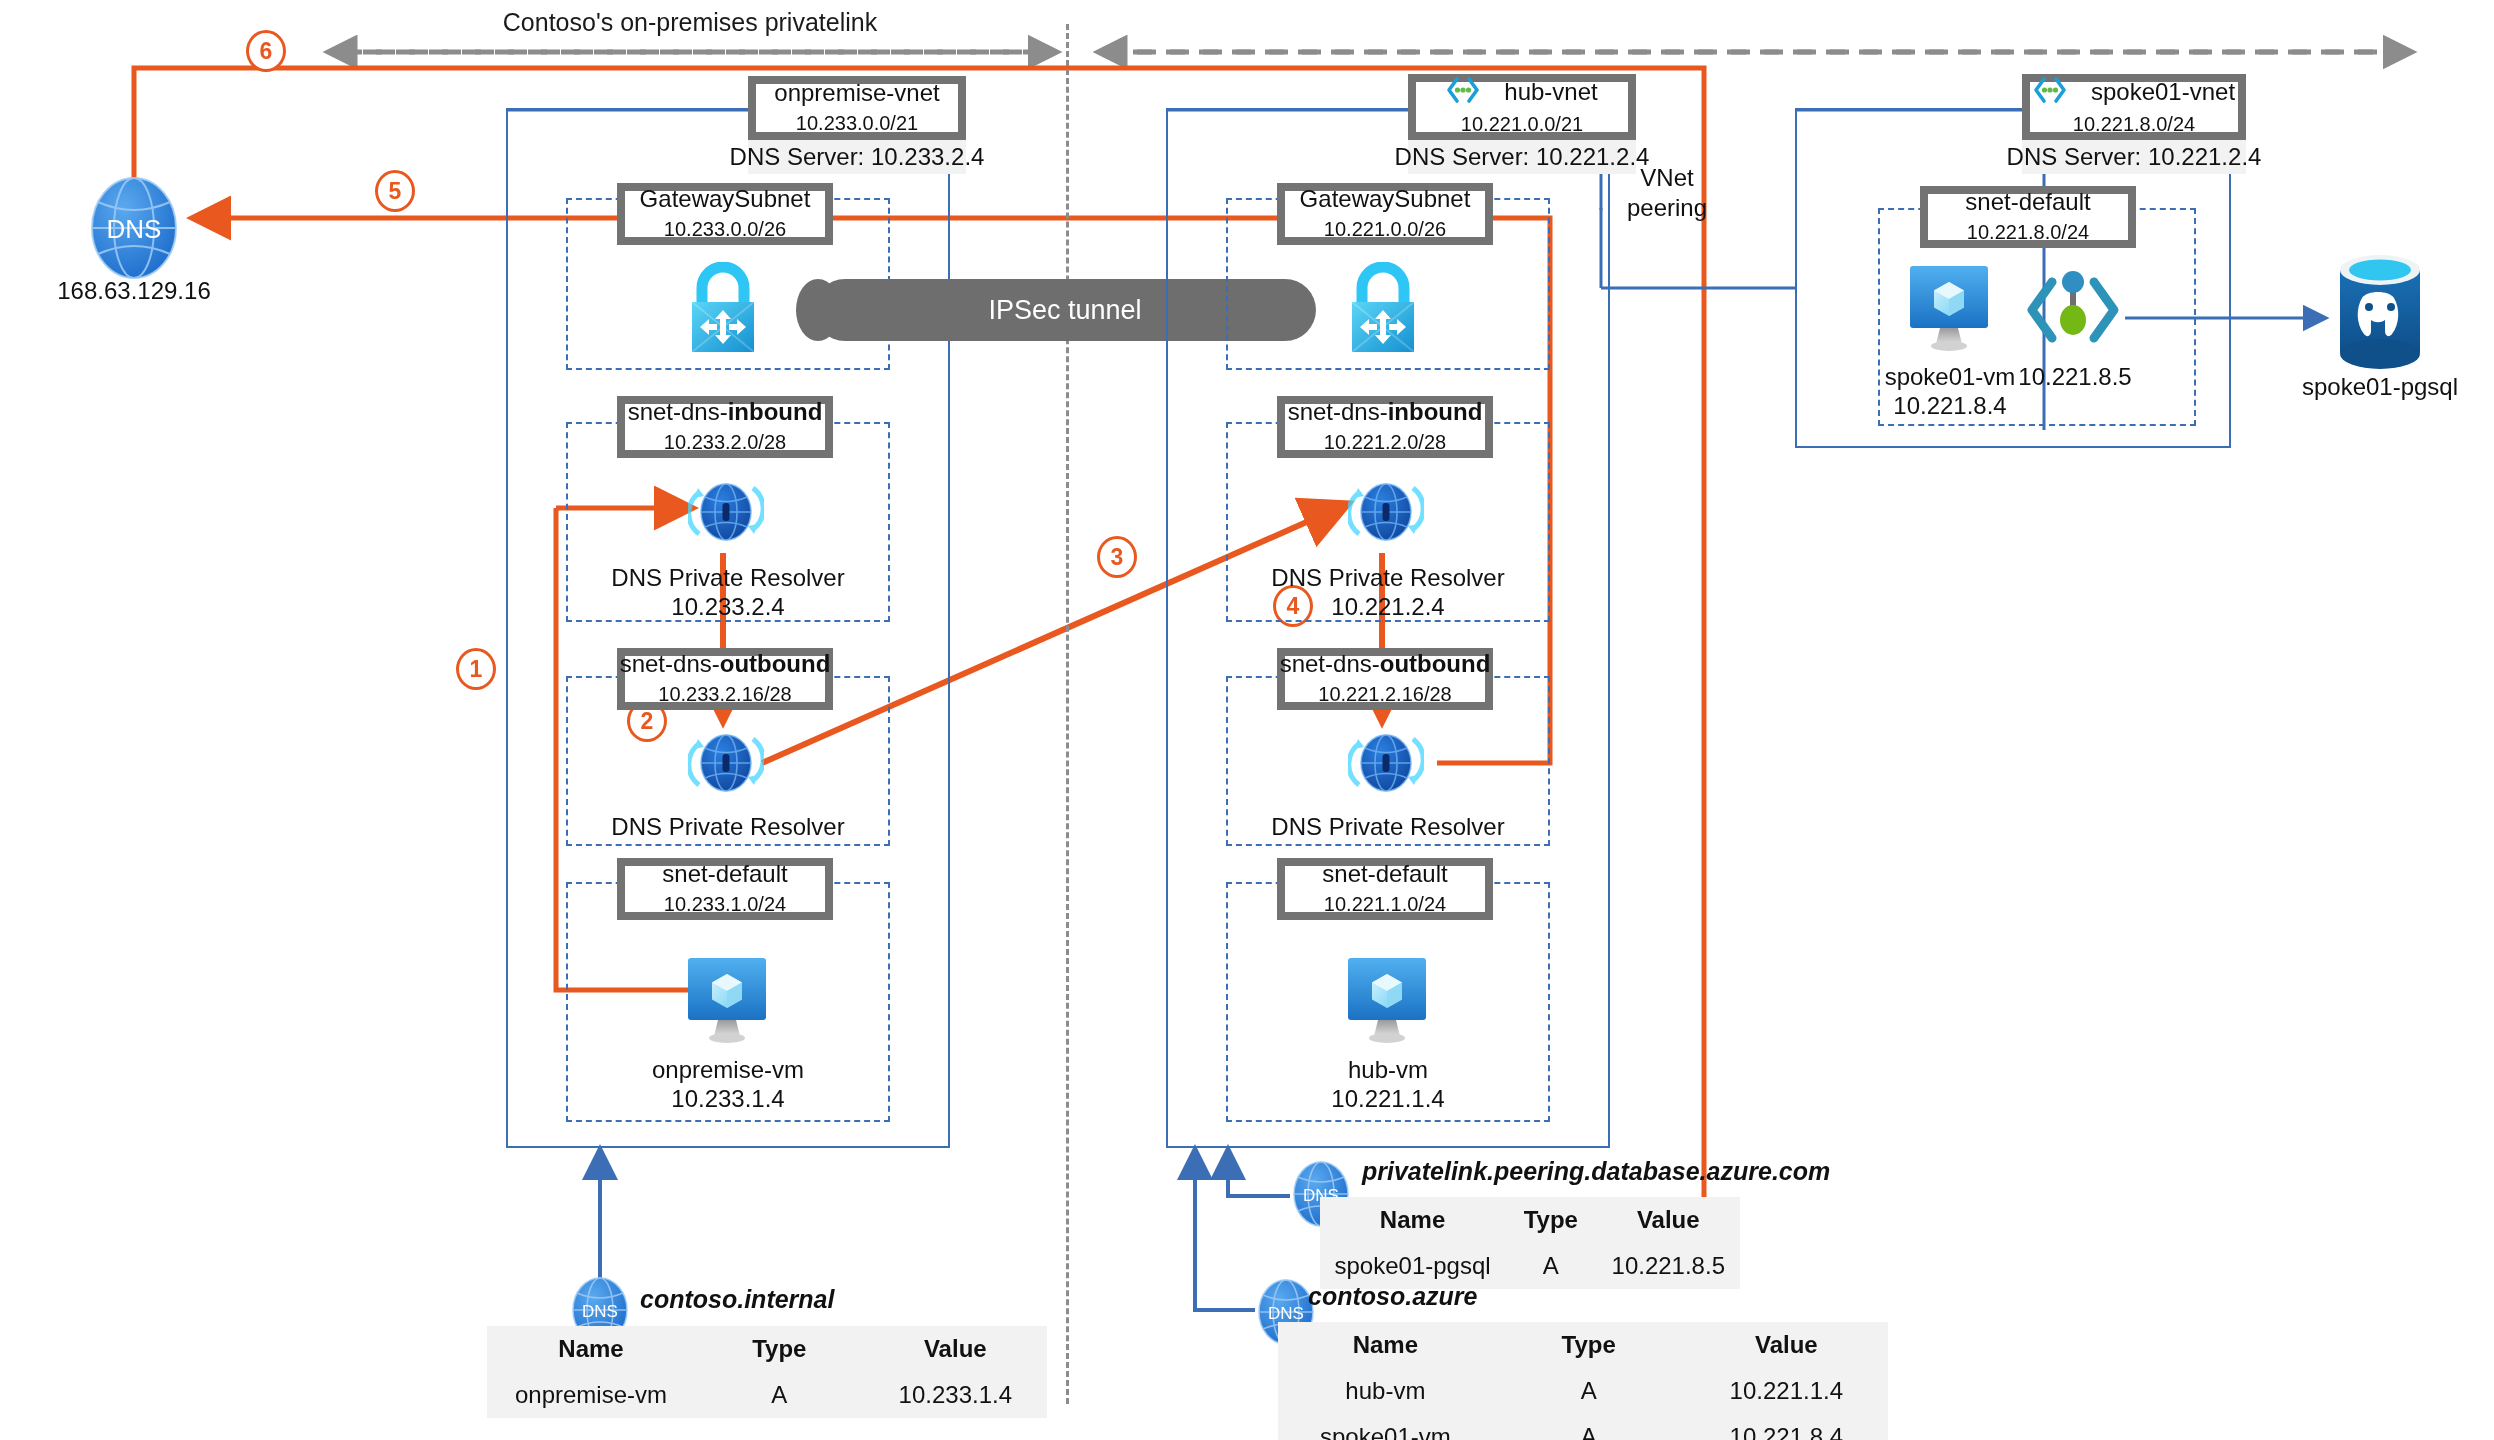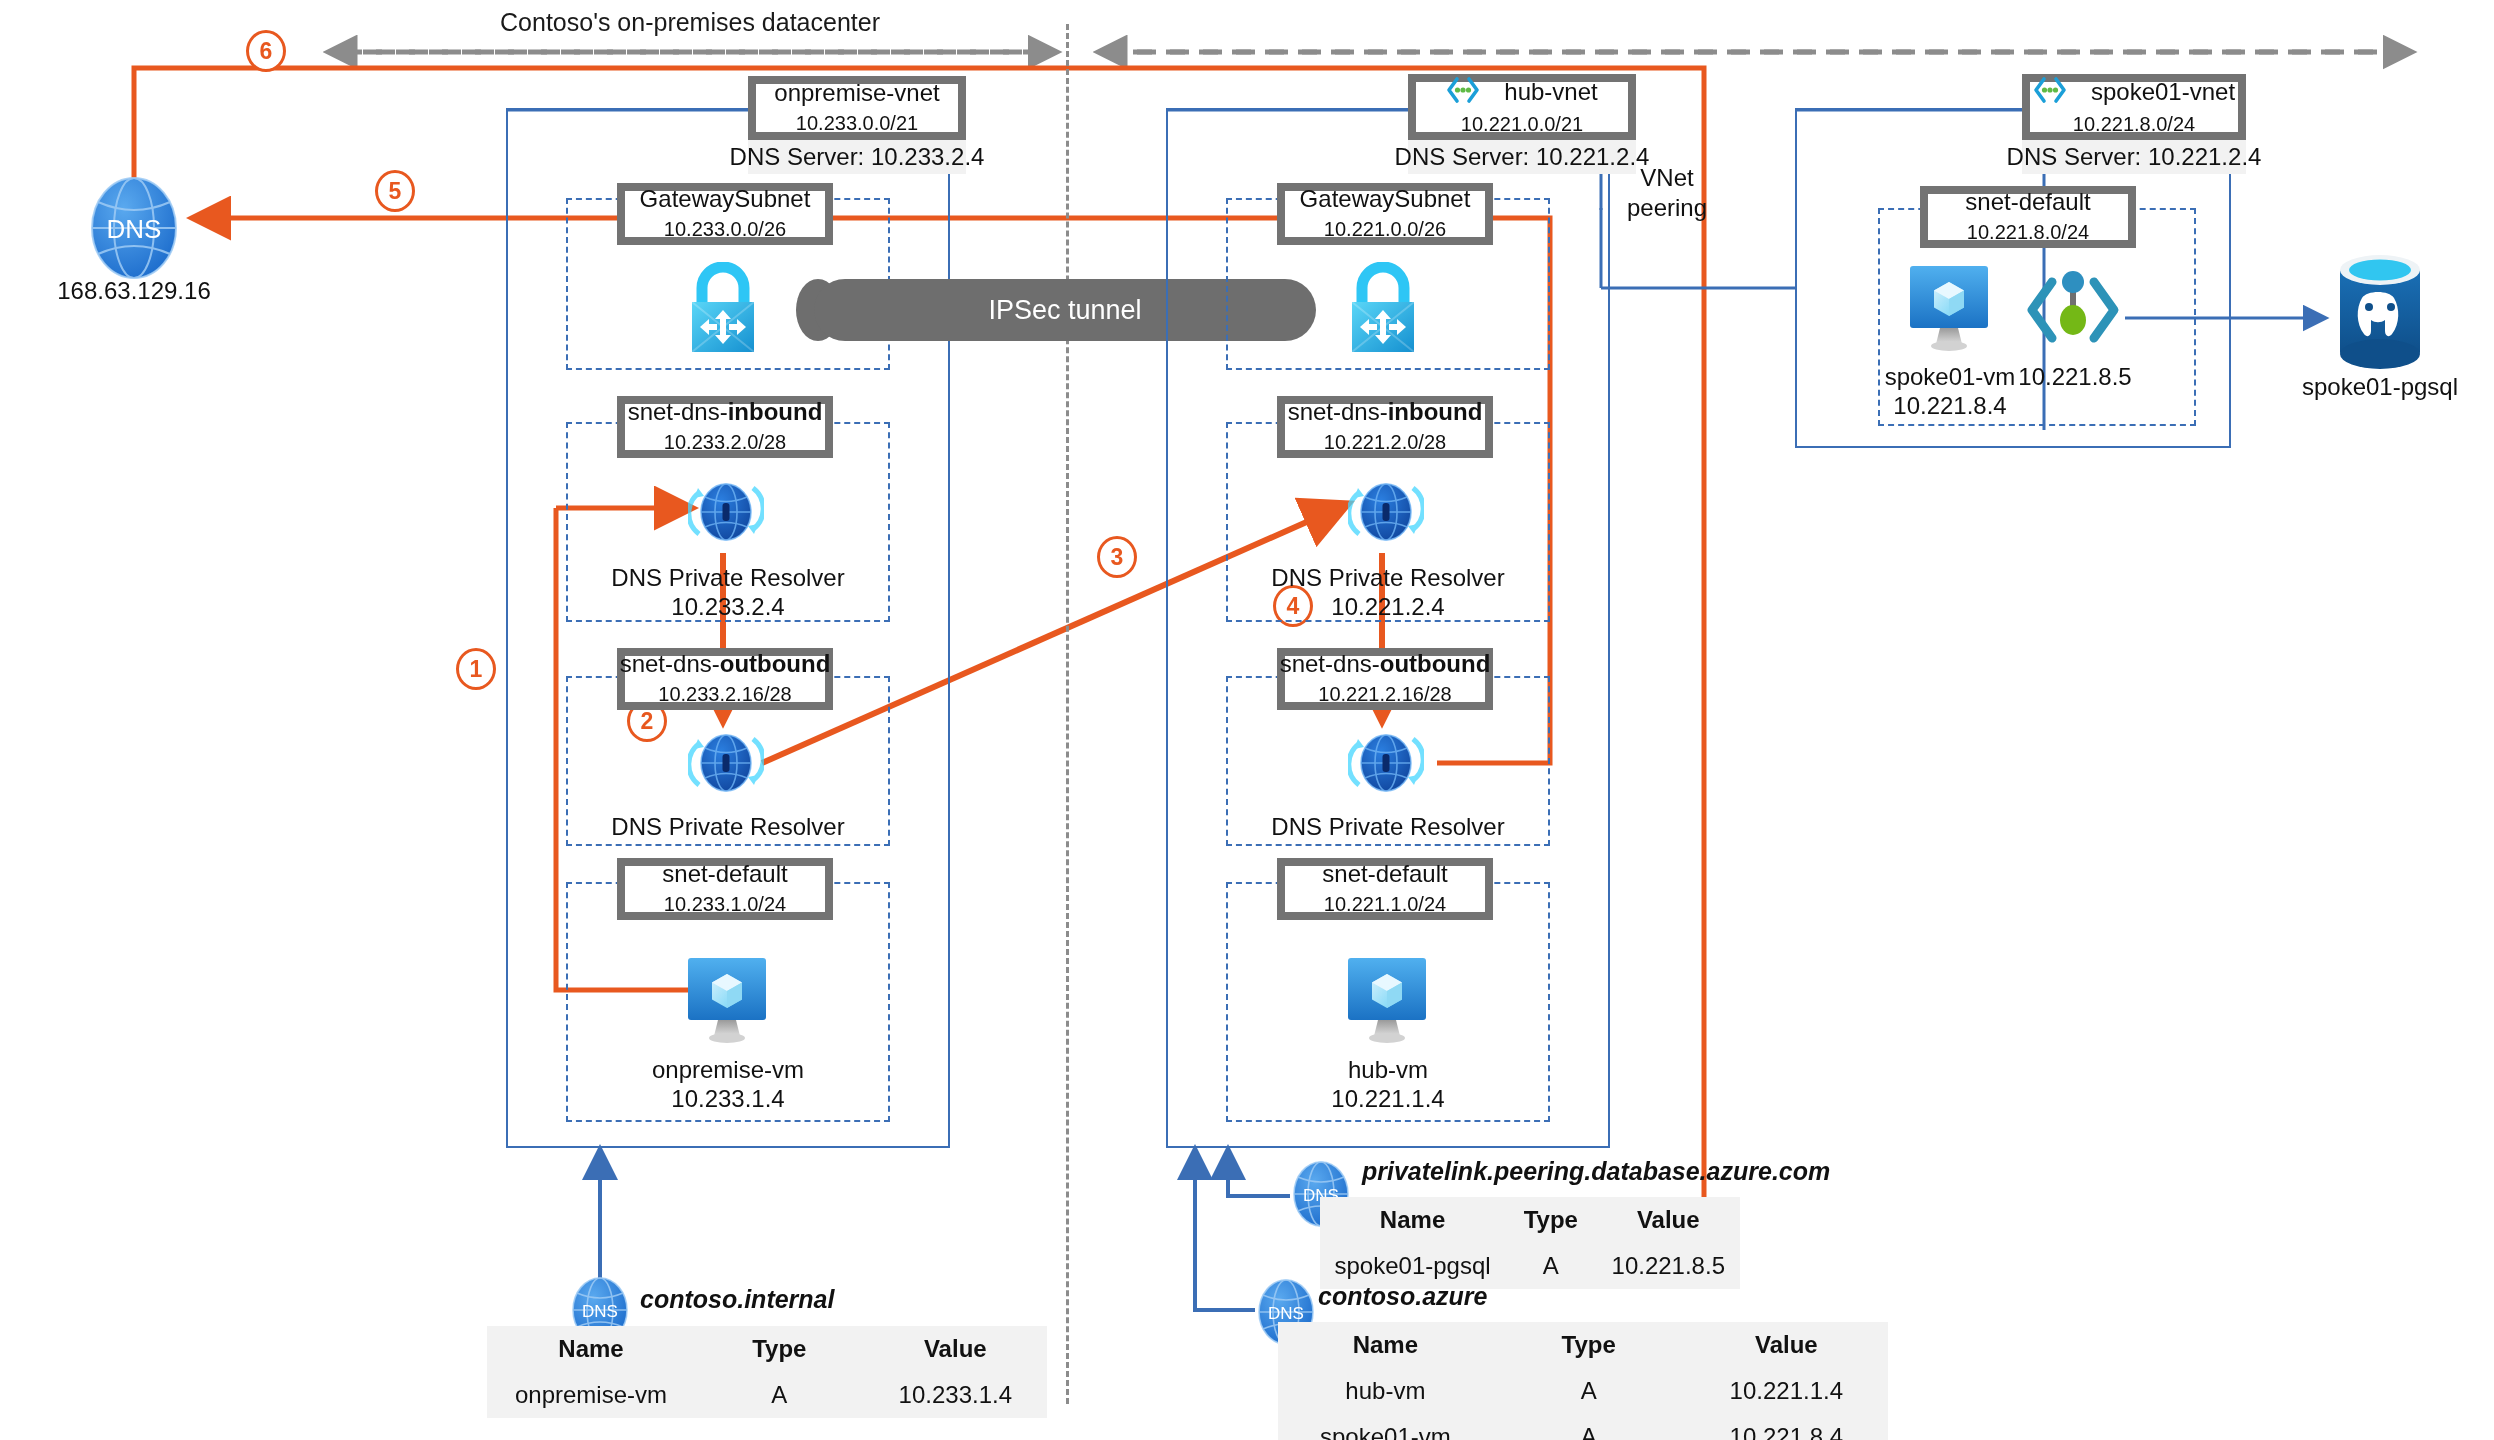--- a/index.html
+++ b/index.html
@@ -191,21 +191,21 @@
 
     <g stroke="#3b6eb5" stroke-width="4" fill="none">
       <path d="M1290,1196 L1228,1196 L1228,1150" marker-end="url(#arrBlue)"></path>
     </g>
 
     <g stroke="#3b6eb5" stroke-width="4" fill="none">
       <path d="M1255,1310 L1195,1310 L1195,1150" marker-end="url(#arrBlue)"></path>
     </g>
   </svg>
 
-  <div class="abs zone-title" style="left:430px;top:8px;width:520px;">Contoso's on-premises datacenter</div>
+  <div class="abs zone-title" style="left:430px;top:8px;width:520px;">Contoso's on-premises privatelink</div>
 
   <div class="abs divider" style="left:1066px;top:24px;"></div>
 
   <div class="abs step" style="left:246px;top:30px;">6</div>
   <div class="abs step" style="left:375px;top:170px;">5</div>
   <div class="abs step" style="left:456px;top:648px;">1</div>
   <div class="abs step" style="left:627px;top:700px;">2</div>
   <div class="abs step" style="left:1097px;top:536px;">3</div>
   <div class="abs step" style="left:1273px;top:585px;">4</div>
 
@@ -577,21 +577,21 @@
       <g stroke="#9ecbf5" stroke-width="1.6" fill="none" opacity="0.85">
         <ellipse cx="31" cy="34" rx="27" ry="32"></ellipse>
         <ellipse cx="31" cy="34" rx="13" ry="32"></ellipse>
         <line x1="4" y1="34" x2="58" y2="34"></line>
         <path d="M8,17 Q31,27 54,17"></path>
         <path d="M8,51 Q31,41 54,51"></path>
       </g>
       <text x="31" y="41" text-anchor="middle" font-family="Liberation Sans, sans-serif" font-size="17" fill="#ffffff">DNS</text>
     </svg>
   </div>
-  <div class="abs zone-name" style="left:1308px;top:1282px;margin-left:10px;">contoso.azure</div>
+  <div class="abs zone-name" style="left:1308px;top:1282px;">contoso.azure</div>
   <table class="abs rec-table" style="left:1278px;top:1322px;width:610px;">
     <thead>
       <tr>
         <th style="width:210px">Name</th>
         <th style="width:200px">Type</th>
         <th style="width:200px">Value</th>
       </tr>
     </thead>
     <tbody>
       <tr>

